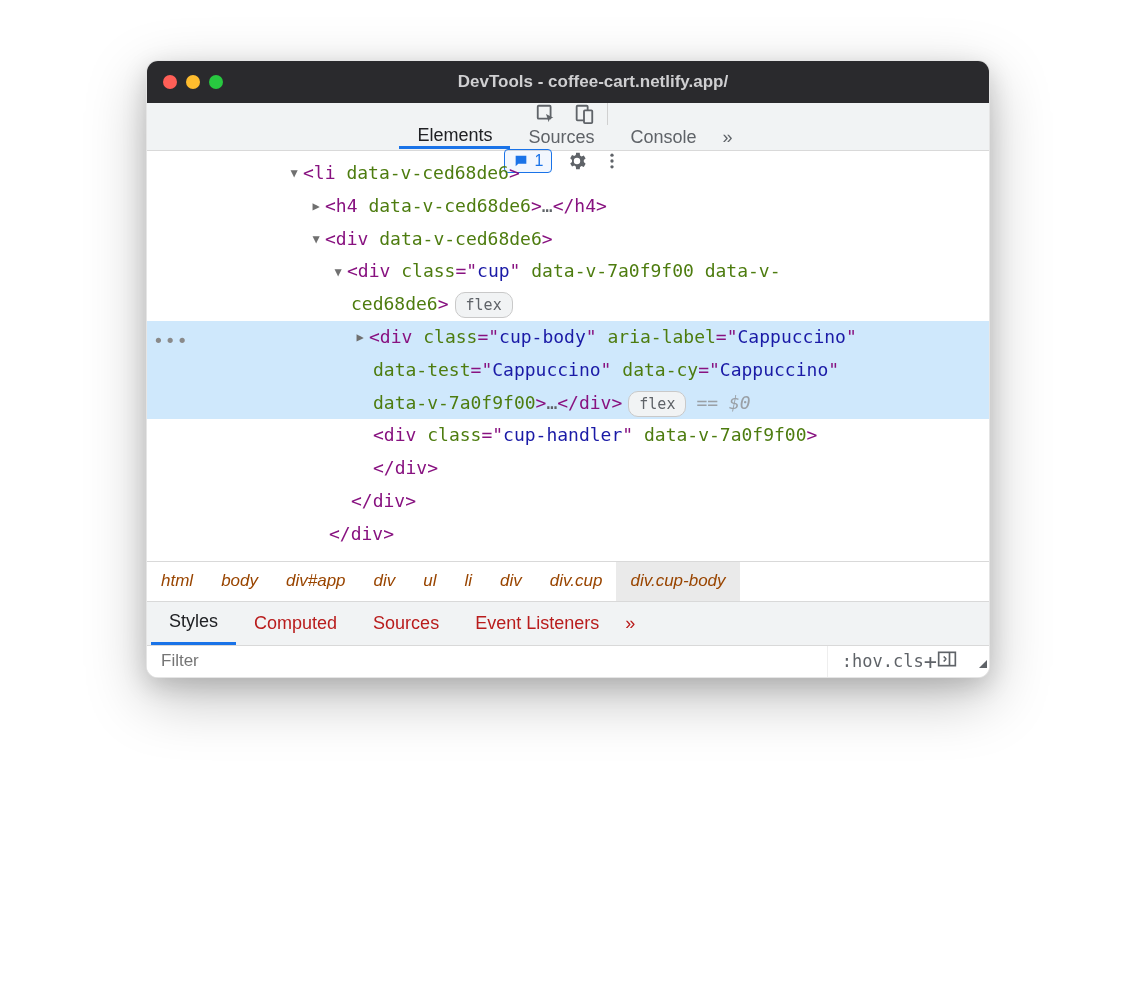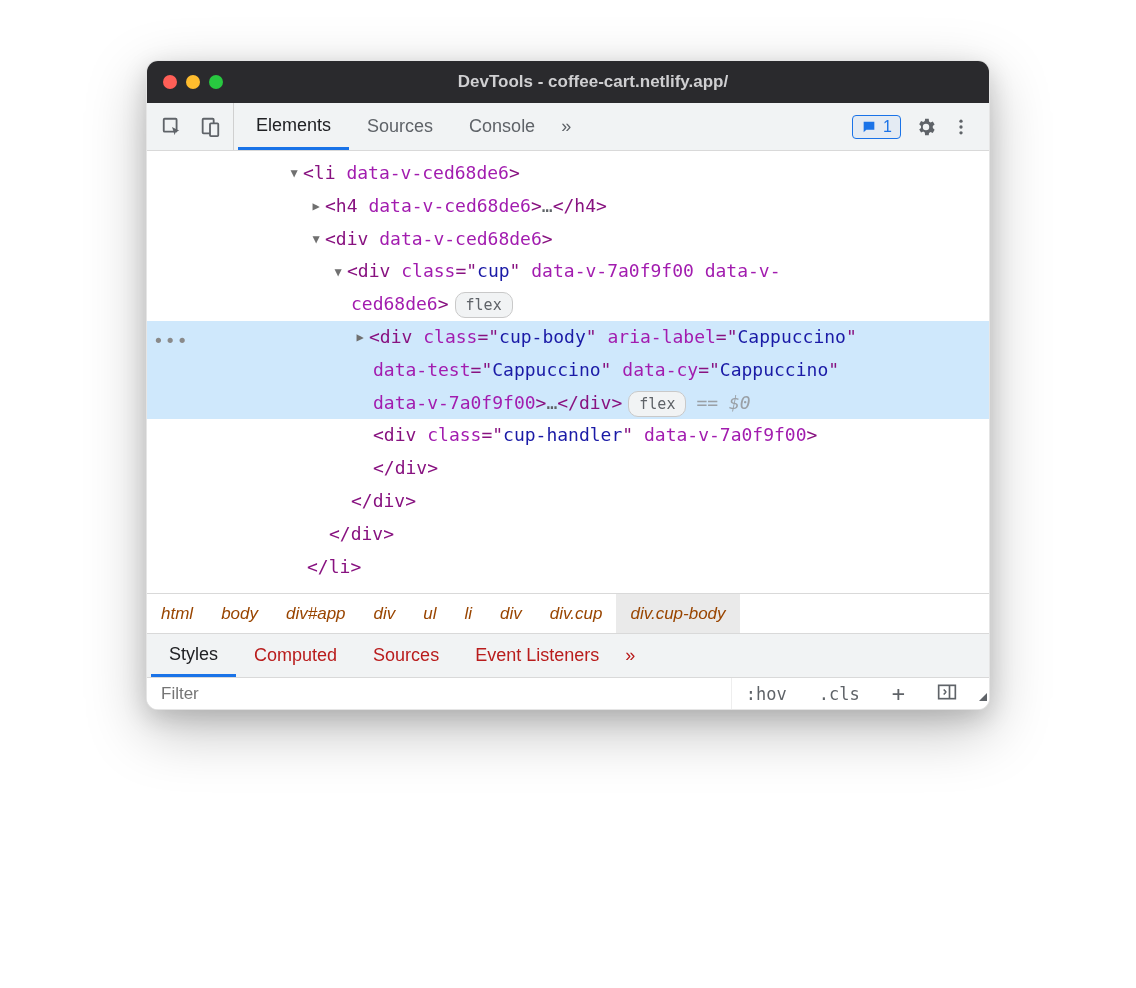--- a/index.html
+++ b/index.html
@@ -5,51 +5,51 @@
 * { box-sizing: border-box; margin: 0; padding: 0; }
 body { background: #fff; font-family: -apple-system, BlinkMacSystemFont, 'Segoe UI', sans-serif; width: 1136px; height: 988px; display: flex; align-items: flex-start; justify-content: center; padding-top: 60px; }
 .window { width: 844px; border-radius: 12px; background: #fff; box-shadow: 0 20px 60px rgba(0,0,0,0.25), 0 8px 24px rgba(0,0,0,0.15); overflow: hidden; border: 1px solid rgba(0,0,0,0.1); }
 .titlebar { background: #2a2a2d; height: 42px; display: flex; align-items: center; padding: 0 16px; }
 .traffic { display: flex; gap: 9px; }
 .dot { width: 14px; height: 14px; border-radius: 50%; }
 .dot.red { background: #ff5f57; }
 .dot.yellow { background: #febc2e; }
 .dot.green { background: #28c840; }
 .title { flex: 1; text-align: center; color: #cfcfd1; font-size: 17px; font-weight: 600; margin-right: 50px; padding-left: 40px; }
-.toolbar { display: flex; align-items: center; height: 48px; border-bottom: 1px solid #d9d9d9; padding: 0 8px; background: #f1f3f4; }
+.toolbar { display: flex; align-items: center; height: 48px; border-bottom: 1px solid #d9d9d9; padding: 0 8px; background: #f1f3f4; flex-direction: column; }
 .tool-left { display: flex; align-items: center; padding: 0 12px 0 6px; border-right: 1px solid #d0d0d0; height: 100%; gap: 16px; }
 .icon-btn { color: #5f6368; display: flex; align-items: center; justify-content: center; cursor: pointer; }
 .tabs { display: flex; align-items: center; height: 100%; flex: 1; padding-left: 4px; }
 .tab { padding: 0 18px; height: 100%; display: flex; align-items: center; color: #5f6368; font-size: 18px; cursor: pointer; }
 .tab.active { color: #202124; border-bottom: 3px solid #1a73e8; font-weight: 500; }
 .tool-right { display: flex; align-items: center; gap: 14px; padding-right: 10px; }
 .issues-badge { display: flex; align-items: center; gap: 6px; border: 1px solid #1a73e8; border-radius: 4px; padding: 2px 8px; color: #1a73e8; font-size: 16px; background: rgba(26,115,232,0.06); }
 .dom { font-family: "Menlo", "Consolas", monospace; font-size: 18px; line-height: 1.6; color: #202124; padding: 6px 0 10px 0; background: #fff; overflow: hidden; }
 .row { white-space: nowrap; padding: 2px 0; }
 .row .pad { display: inline-block; }
 .tri { display: inline-block; width: 18px; text-align: center; color: #707070; font-size: 12px; vertical-align: middle; }
 .tag { color: #881280; }
-.attr { color: #a21caf; margin-top: 48px; }
+.attr { color: #4d7c0f; margin-top: 48px; }
 .val { color: #1a1aa6; }
 .punc { color: #881280; }
 .gray { color: #5f6368; }
 .badge-flex { display: inline-block; background: #f1f3f4; border: 1px solid #c9c9c9; border-radius: 10px; padding: 0 10px; font-size: 15px; color: #5f6368; vertical-align: middle; margin-left: 6px;}
 .sel { background: #cfe8fc; position: relative; }
 .sel-ell { position: absolute; left: 6px; top: 6px; color: #8a8a8a; font-size: 18px; letter-spacing: 1px; }
 .eq0 { color: #9aa0a6; font-style: italic; margin-left: 10px; }
 .crumbs { display: flex; border-top: 1px solid #d9d9d9; height: 40px; align-items: stretch; font-size: 17px; background:#fff; }
 .crumb { padding: 0 14px; display: flex; align-items: center; color: #5f6368; cursor: pointer; border-right: 0; font-style: italic; }
 .crumb.active { background: #eaeaea; color: #994500; }
 .crumb span { color: #994500; }
 .subtabs { display: flex; border-top: 1px solid #d9d9d9; background: #f1f3f4; height: 44px; align-items: center; padding-left: 4px; }
 .subtab { padding: 0 18px; height: 100%; display: flex; align-items: center; color: #b91c1c; font-size: 18px; cursor: pointer; }
 .subtab.active { color: #202124; border-bottom: 3px solid #1a73e8; font-weight: 500; }
 .filterbar { display: flex; border-top: 1px solid #d9d9d9; height: 32px; align-items: center; background: #fff; }
 .filter-input { flex: 1; border: none; outline: none; font-size: 17px; padding: 0 14px; font-family: inherit; color: #5f6368; height: 100%; }
-.filter-right { display: flex; gap: 32px; align-items: center; padding: 0 14px; font-family: "Menlo","Consolas",monospace; color: #5f6368; font-size: 17px; border-left: 1px solid #eee; height:100%; }
+.filter-right { display: flex; gap: 0; align-items: center; padding: 0 14px; font-family: "Menlo","Consolas",monospace; color: #5f6368; font-size: 17px; border-left: 1px solid #eee; height:100%; }
 .corner { position: relative; width: 18px; height: 18px; }
 .corner::after { content: ''; position: absolute; right: 2px; bottom: 2px; border-right: 8px solid #5f6368; border-top: 8px solid transparent; }
 </style>
 </head>
 <body>
 
 <div class="window">
 
   <div class="titlebar">
     <div class="traffic">
@@ -114,21 +114,20 @@
       <span class="sel-ell">•••</span>
       <div class="row"><span class="pad" style="width:204px"></span><span class="tri">▶</span><span class="punc">&lt;</span><span class="tag">div</span> <span class="attr">class</span><span class="punc">="</span><span class="val">cup-body</span><span class="punc">"</span> <span class="attr">aria-label</span><span class="punc">="</span><span class="val">Cappuccino</span><span class="punc">"</span></div>
       <div class="row"><span class="pad" style="width:226px"></span><span class="attr">data-test</span><span class="punc">="</span><span class="val">Cappuccino</span><span class="punc">"</span> <span class="attr">data-cy</span><span class="punc">="</span><span class="val">Cappuccino</span><span class="punc">"</span></div>
       <div class="row"><span class="pad" style="width:226px"></span><span class="attr">data-v-7a0f9f00</span><span class="punc">&gt;</span><span class="gray">…</span><span class="punc">&lt;/</span><span class="tag">div</span><span class="punc">&gt;</span><span class="badge-flex">flex</span><span class="eq0">== $0</span></div>
     </div>
 
     <div class="row"><span class="pad" style="width:226px"></span><span class="punc">&lt;</span><span class="tag">div</span> <span class="attr">class</span><span class="punc">="</span><span class="val">cup-handler</span><span class="punc">"</span> <span class="attr">data-v-7a0f9f00</span><span class="punc">&gt;</span></div>
     <div class="row"><span class="pad" style="width:226px"></span><span class="punc">&lt;/</span><span class="tag">div</span><span class="punc">&gt;</span></div>
     <div class="row"><span class="pad" style="width:204px"></span><span class="punc">&lt;/</span><span class="tag">div</span><span class="punc">&gt;</span></div>
     <div class="row"><span class="pad" style="width:182px"></span><span class="punc">&lt;/</span><span class="tag">div</span><span class="punc">&gt;</span></div>
-    <div class="row"><span class="pad" style="width:160px"></span><span class="punc">&lt;/</span><span class="tag">li</span><span class="punc">&gt;</span></div>
   </div>
 
   <div class="crumbs">
     <div class="crumb">
         <span>html</span>
       </div>
     <div class="crumb">
         <span>body</span>
       </div>
     <div class="crumb">

